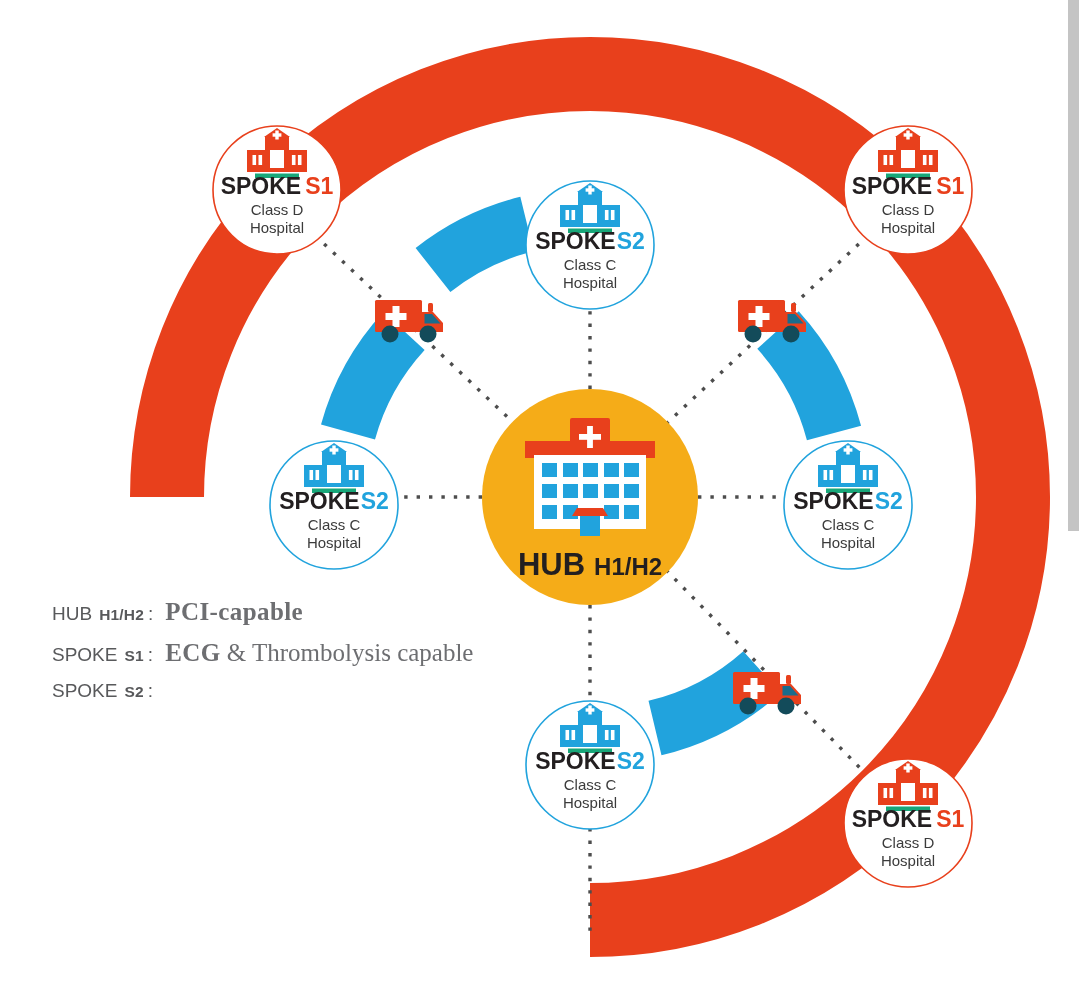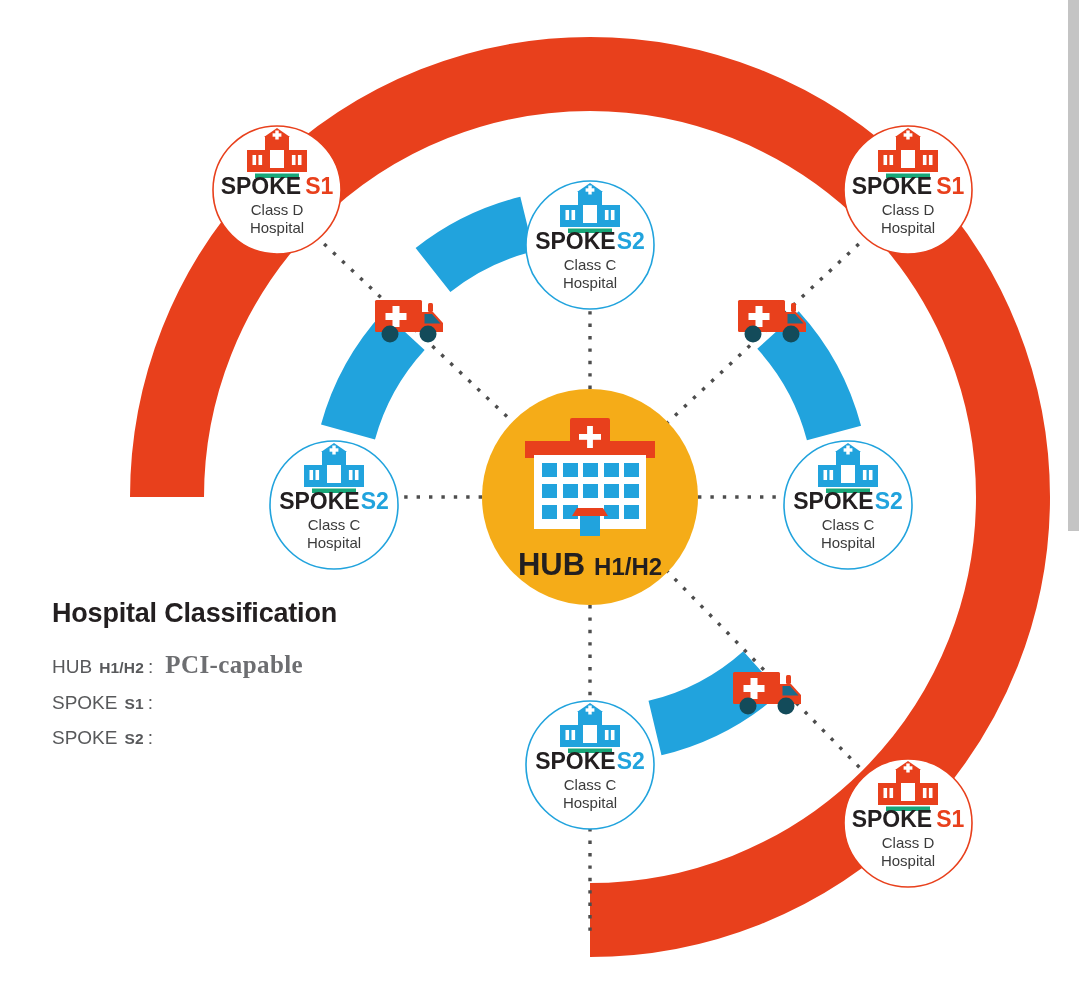--- a/index.html
+++ b/index.html
@@ -244,37 +244,37 @@
     <g>
         <use href="#ambulance" x="738" y="290"></use>
       </g>
     <g>
         <use href="#ambulance" x="733" y="662"></use>
       </g>
 
   </svg>
 
   <div id="legend">
-    <div class="legend-title">Hospital Classification</div>
 
     <div class="legend-row">
       <span class="lg-key">
         <span>HUB</span>
         <span class="kcode">H1/H2</span>
       </span>
       <span class="lg-colon">:</span>
       <span class="lg-val"><span class="em">PCI-capable</span><span></span></span>
     </div>
 
     <div class="legend-row">
       <span class="lg-key">
         <span>SPOKE</span>
         <span class="kcode">S1</span>
       </span>
       <span class="lg-colon">:</span>
+      <span class="lg-val"><span class="em">ECG</span><span> &amp; Thrombolysis capable</span></span>
     </div>
 
     <div class="legend-row">
       <span class="lg-key">
         <span>SPOKE</span>
         <span class="kcode">S2</span>
       </span>
       <span class="lg-colon">:</span>
     </div>
   </div>

